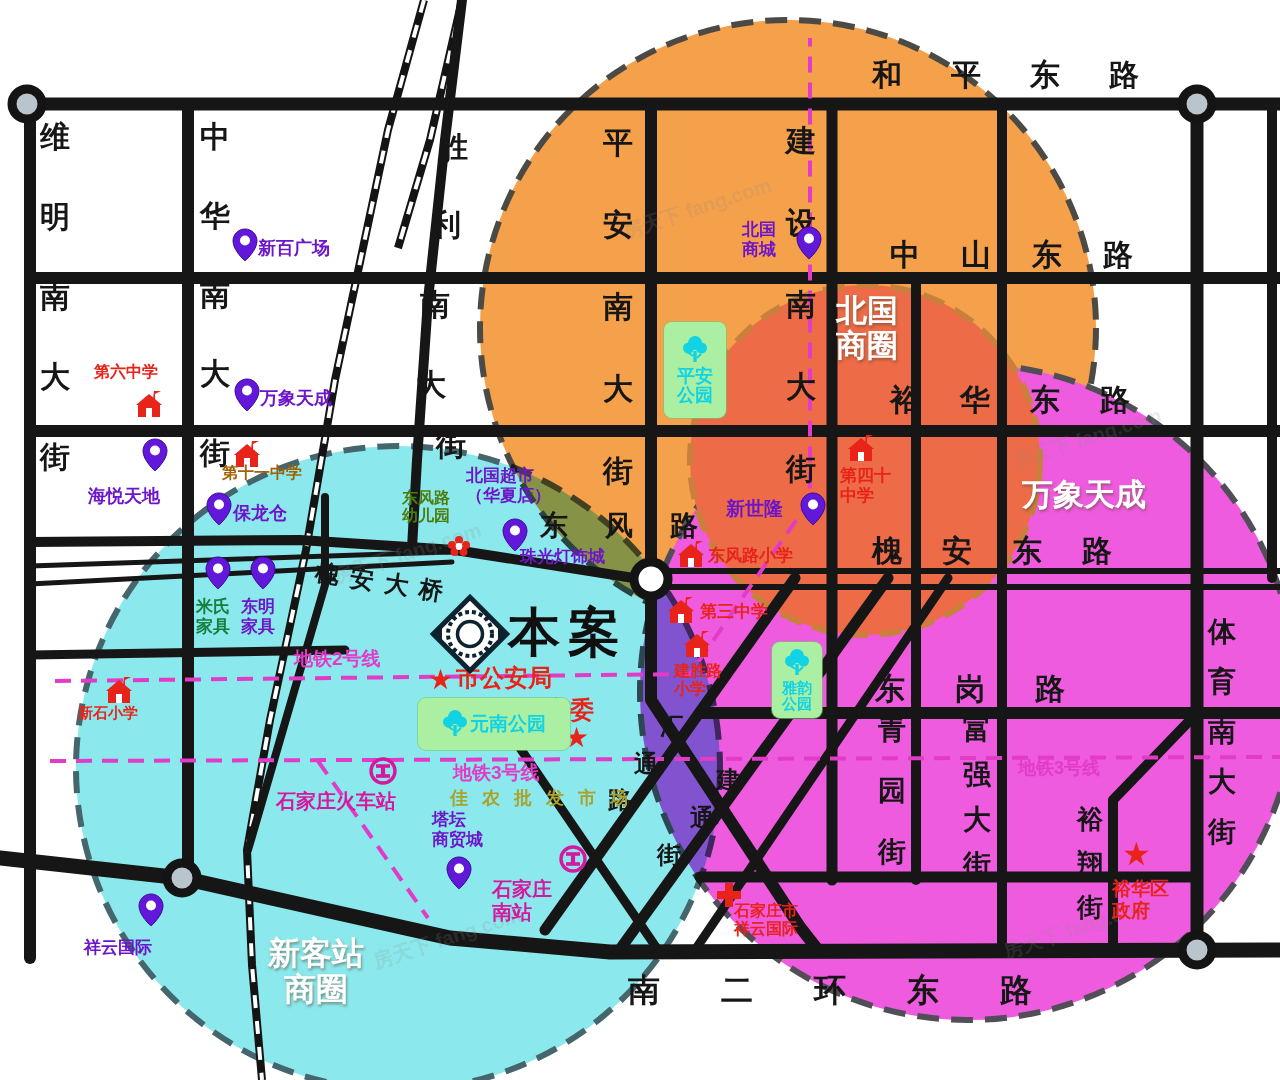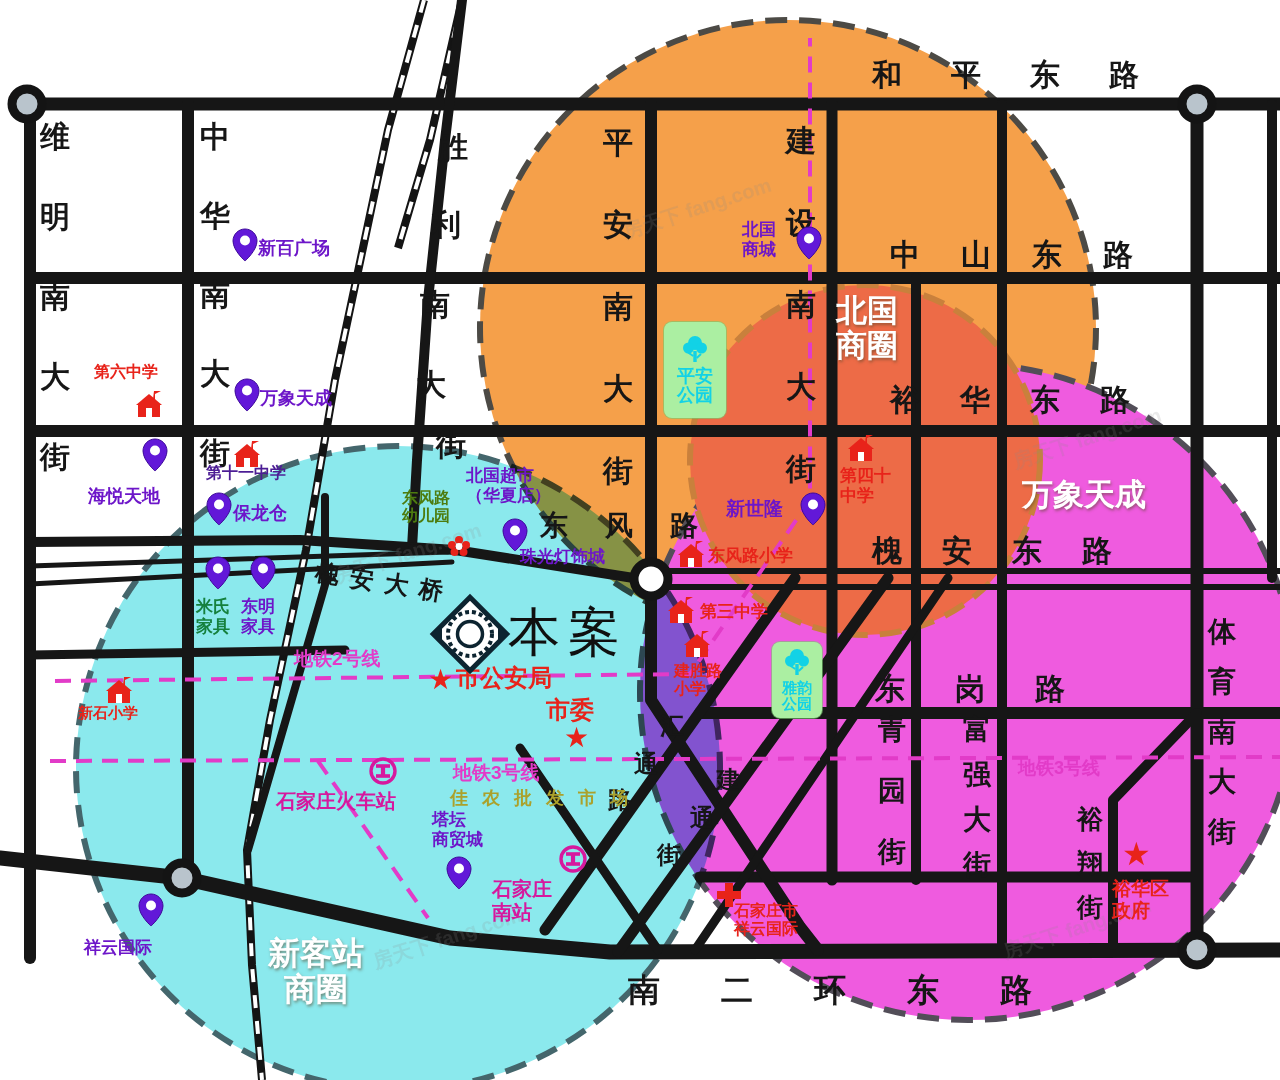--- a/index.html
+++ b/index.html
@@ -9,21 +9,21 @@
   #overlay{position:absolute;left:0;top:0;width:1280px;height:1080px;}
   .abs{position:absolute;white-space:pre;}
   .street-ch{position:absolute;font-weight:bold;color:#161616;line-height:1;}
   .poi-label{position:absolute;font-weight:bold;line-height:1.15;white-space:pre;}
   .circle-label{position:absolute;color:#ffffff;font-weight:bold;line-height:1.12;
                 text-shadow:1px 2px 3px rgba(90,70,40,.55);}
   .park{position:absolute;background:#abefa2;border-radius:8px;box-shadow:0 0 0 1px rgba(120,200,110,.6);
         display:flex;align-items:center;justify-content:center;}
   .park-inner{display:flex;align-items:center;justify-content:center;gap:2px;}
   .park-text{color:#12d2e6;font-weight:bold;line-height:1.05;text-align:center;}
-  .benan-text{position:absolute;font-weight:normal;color:#101010;letter-spacing:8px;}
+  .benan-text{position:absolute;font-weight:bold;color:#101010;letter-spacing:8px;}
   .wm{position:absolute;color:rgba(140,140,140,.18);font-weight:bold;transform:rotate(-18deg);}
 </style>
 </head>
 <body>
 
 <div class="stage">
   <svg class="base" id="base-svg" width="1280" height="1080" viewBox="0 0 1280 1080">
       <circle cx="788" cy="328" r="308" fill="#F5A04A" stroke="#4C4A45" stroke-width="6" stroke-dasharray="22 12"></circle>
       <circle cx="968" cy="692" r="328" fill="#EF5BDF" stroke="#524E58" stroke-width="6" stroke-dasharray="22 12"></circle>
       <circle cx="398" cy="768" r="322" fill="#8BE9ED" stroke="#44666C" stroke-width="6" stroke-dasharray="22 12" style="mix-blend-mode: multiply;"></circle>
@@ -171,21 +171,21 @@
           <path d="M13 1C6.4 1 1 6.4 1 13c0 9.5 12 20 12 20s12-10.5 12-20C25 6.4 19.6 1 13 1z" fill="#6218d8" stroke="#3d0a99"></path>
           <circle cx="13" cy="12.5" r="5" fill="#fff"></circle>
         </svg></div>
       <div class="poi-label" style="left: 88px; top: 486px; color: rgb(109, 22, 201); font-size: 18px;">海悦天地</div>
       <div class="abs" style="left: 232px; top: 440px;"><svg width="30" height="28" viewBox="0 0 30 28">
           <path d="M20 1 h7 l-6 3 v5 h-2 z" fill="#e8231a"></path>
           <path d="M15 4 L28 15 H2 Z" fill="#e8231a"></path>
           <rect x="4" y="14" width="22" height="13" fill="#e8231a"></rect>
           <rect x="12" y="18" width="6" height="9" fill="#fff"></rect>
         </svg></div>
-      <div class="poi-label" style="left: 206px; top: 464px; color: #4c1d95; font-size: 16px; text-align: center;">第十一中学</div>
+      <div class="poi-label" style="left: 222px; top: 464px; color: #a16207; font-size: 16px; text-align: center;">第十一中学</div>
       <div class="abs" style="left: 206px; top: 492px;"><svg width="26" height="34" viewBox="0 0 26 34">
           <path d="M13 1C6.4 1 1 6.4 1 13c0 9.5 12 20 12 20s12-10.5 12-20C25 6.4 19.6 1 13 1z" fill="#6218d8" stroke="#3d0a99"></path>
           <circle cx="13" cy="12.5" r="5" fill="#fff"></circle>
         </svg></div>
       <div class="poi-label" style="left: 233px; top: 503px; color: rgb(109, 22, 201); font-size: 18px;">保龙仓</div>
       <div class="abs" style="left: 205px; top: 556px;"><svg width="26" height="34" viewBox="0 0 26 34">
           <path d="M13 1C6.4 1 1 6.4 1 13c0 9.5 12 20 12 20s12-10.5 12-20C25 6.4 19.6 1 13 1z" fill="#6218d8" stroke="#3d0a99"></path>
           <circle cx="13" cy="12.5" r="5" fill="#fff"></circle>
         </svg></div>
       <div class="poi-label" style="left: 196px; top: 597px; color: #15803d; font-size: 17px;">米氏
@@ -327,20 +327,34 @@
               <circle cx="13" cy="8" r="7"></circle>
               <circle cx="6.5" cy="13" r="5.5"></circle>
               <circle cx="19.5" cy="13" r="5.5"></circle>
               <rect x="11.3" y="16" width="3.4" height="11"></rect>
               <path d="M11.3 21 L6 17.5 M14.7 23 L19 19" stroke="#12d2e6" stroke-width="2"></path>
             </g>
           </svg>
           <div class="park-text" style="font-size:15px">雅韵<br>公园</div>
         </div>
       </div>
+      <div class="park" style="left: 418px; top: 698px; width: 152px; height: 52px;">
+        <div class="park-inner" style="flex-direction: row;">
+          <svg width="26" height="30" viewBox="0 0 26 30">
+            <g fill="#12d2e6">
+              <circle cx="13" cy="8" r="7"></circle>
+              <circle cx="6.5" cy="13" r="5.5"></circle>
+              <circle cx="19.5" cy="13" r="5.5"></circle>
+              <rect x="11.3" y="16" width="3.4" height="11"></rect>
+              <path d="M11.3 21 L6 17.5 M14.7 23 L19 19" stroke="#12d2e6" stroke-width="2"></path>
+            </g>
+          </svg>
+          <div class="park-text" style="font-size:19px">元南公园</div>
+        </div>
+      </div>
       <div class="circle-label" style="left: 836px; top: 294px; font-size: 31px;">
         <div>北国</div>
         <div>商圈</div>
       </div>
       <div class="circle-label" style="left: 1022px; top: 478px; font-size: 31px;">
         <div>万象天成</div>
       </div>
       <div class="circle-label" style="left: 268px; top: 936px; font-size: 32px; text-align: center;">
         <div>新客站</div>
         <div>商圈</div>

